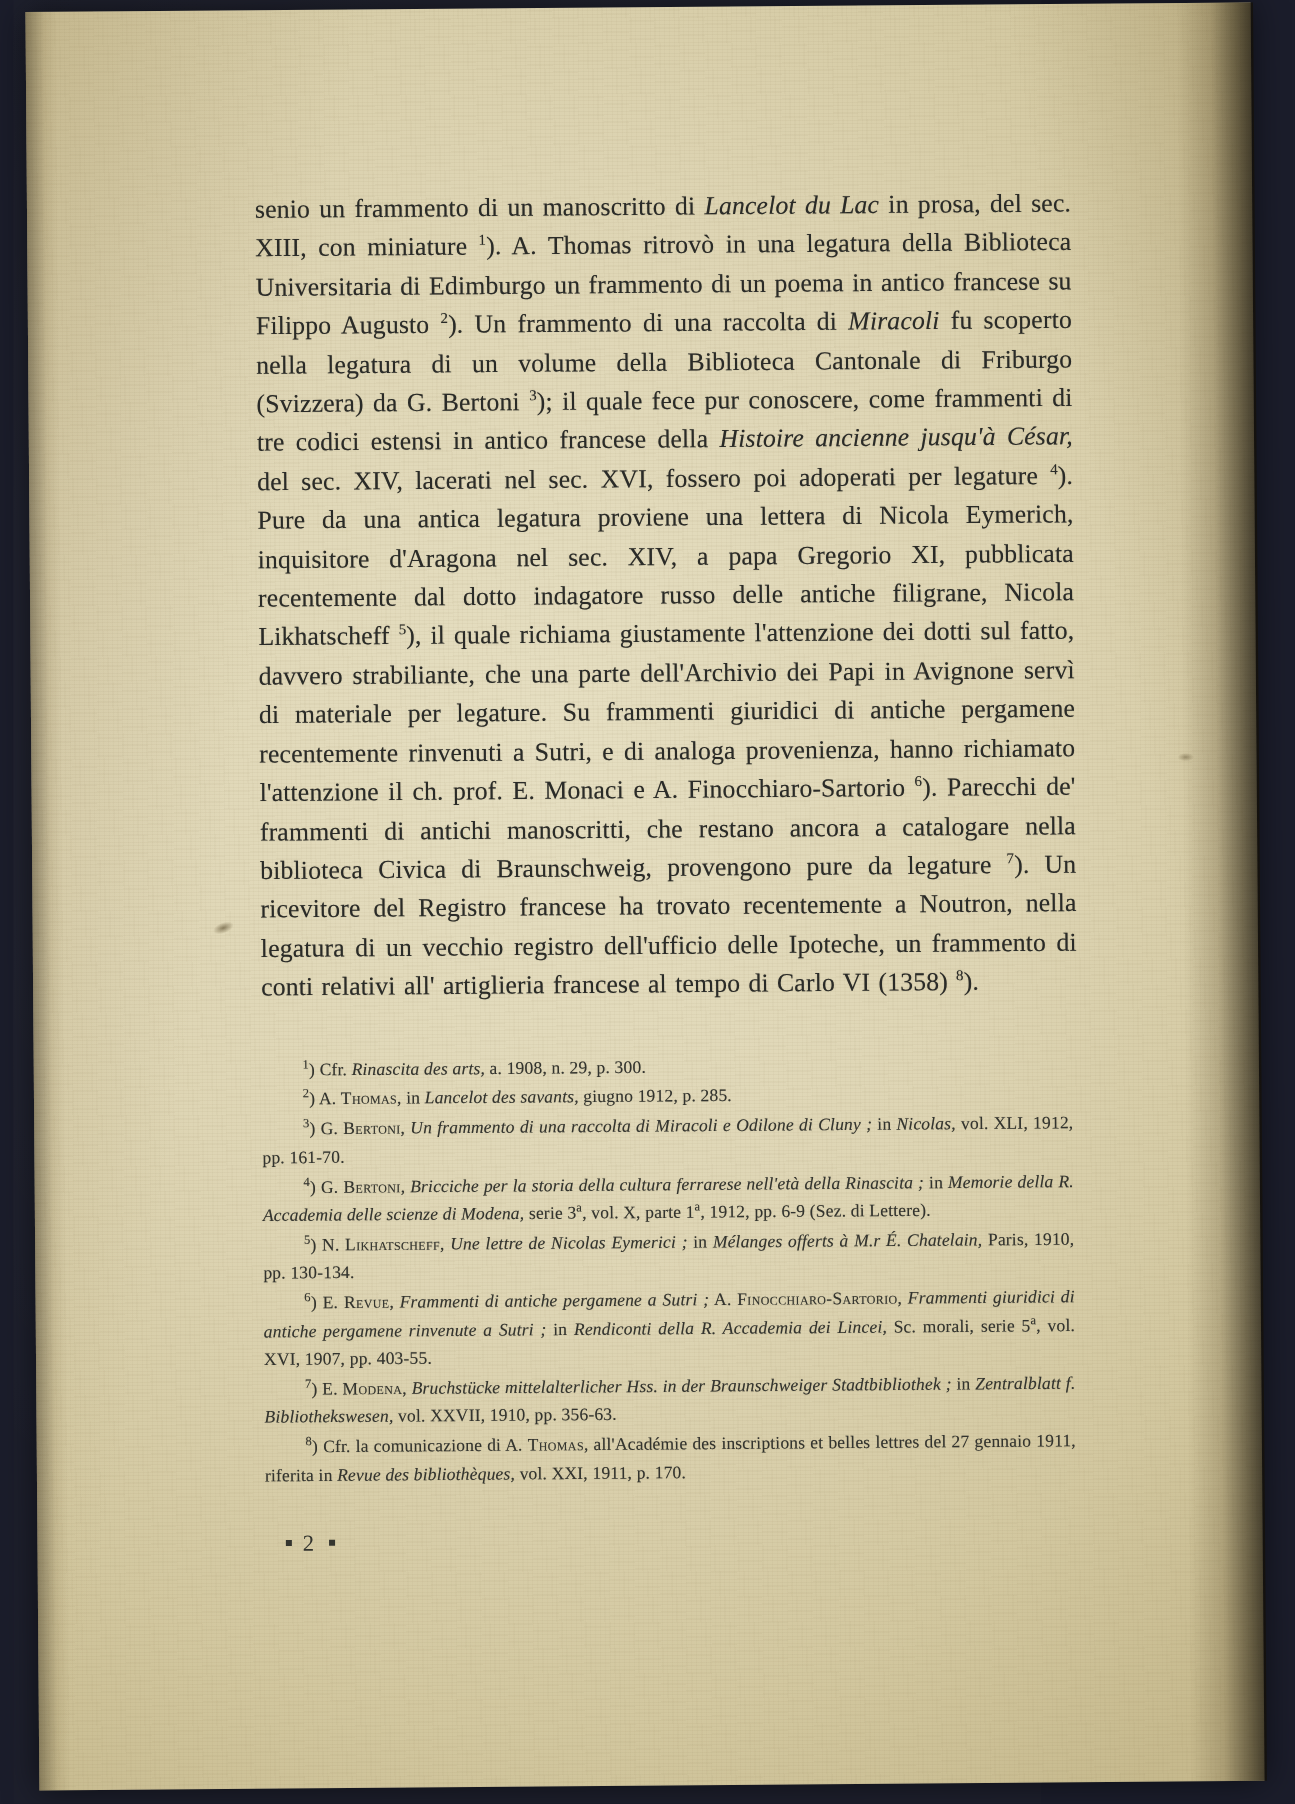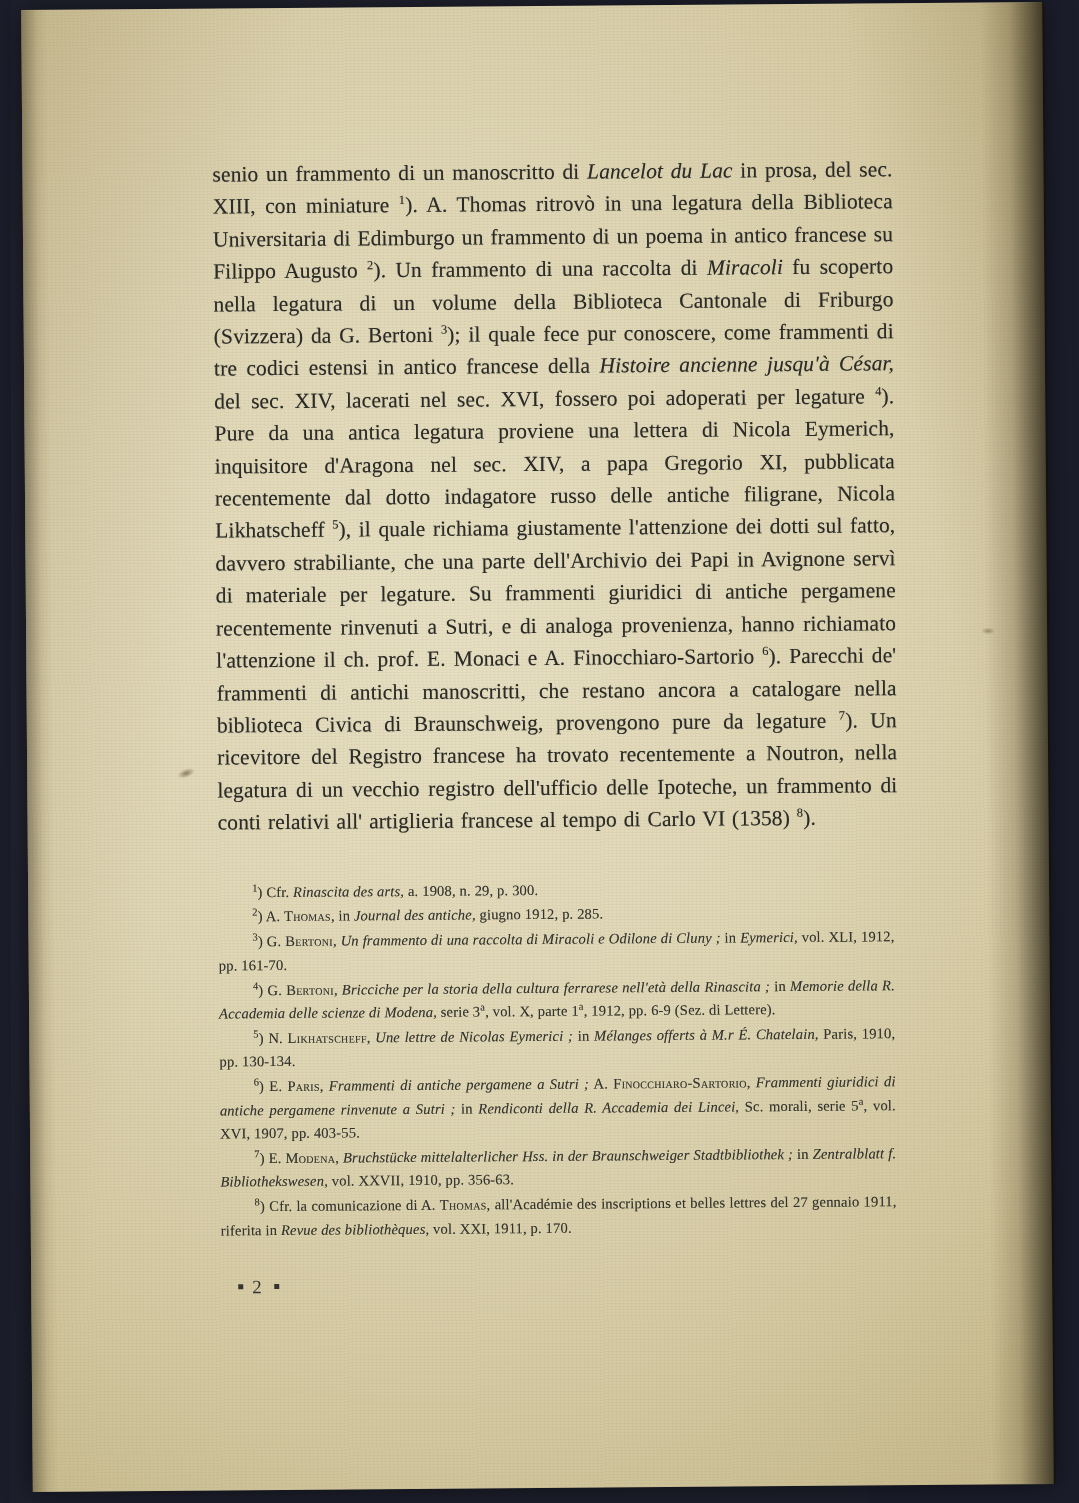--- a/index.html
+++ b/index.html
@@ -154,25 +154,25 @@
     <div id="gutter"></div>
     <div id="blotch1"></div>
     <div id="blotch2"></div>
 
     <div id="content">
 
       <div class="body-text">senio un frammento di un manoscritto di <i>Lancelot du Lac</i> in prosa, del sec. XIII, con miniature <sup>1</sup>). A. Thomas ritrovò in una legatura della Biblioteca Universitaria di Edimburgo un frammento di un poema in antico francese su Filippo Augusto <sup>2</sup>). Un frammento di una raccolta di <i>Miracoli</i> fu scoperto nella legatura di un volume della Biblioteca Cantonale di Friburgo (Svizzera) da G. Bertoni <sup>3</sup>); il quale fece pur conoscere, come frammenti di tre codici estensi in antico francese della <i>Histoire ancienne jusqu'à César,</i> del sec. XIV, lacerati nel sec. XVI, fossero poi adoperati per legature <sup>4</sup>). Pure da una antica legatura proviene una lettera di Nicola Eymerich, inquisitore d'Aragona nel sec. XIV, a papa Gregorio XI, pubblicata recentemente dal dotto indagatore russo delle antiche filigrane, Nicola Likhatscheff <sup>5</sup>), il quale richiama giustamente l'attenzione dei dotti sul fatto, davvero strabiliante, che una parte dell'Archivio dei Papi in Avignone servì di materiale per legature. Su frammenti giuridici di antiche pergamene recentemente rinvenuti a Sutri, e di analoga provenienza, hanno richiamato l'attenzione il ch. prof. E. Monaci e A. Finocchiaro-Sartorio <sup>6</sup>). Parecchi de' frammenti di antichi manoscritti, che restano ancora a catalogare nella biblioteca Civica di Braunschweig, provengono pure da legature <sup>7</sup>). Un ricevitore del Registro francese ha trovato recentemente a Noutron, nella legatura di un vecchio registro dell'ufficio delle Ipoteche, un frammento di conti relativi all' artiglieria francese al tempo di Carlo VI (1358) <sup>8</sup>).</div>
 
       <div id="notes">
         <p class="note"><sup>1</sup>) Cfr. <i>Rinascita des arts,</i> a. 1908, n. 29, p. 300.</p>
-        <p class="note"><sup>2</sup>) A. <span class="sc">Thomas</span>, in <i>Journal des antiche,</i> giugno 1912, p. 285.</p>
-        <p class="note"><sup>3</sup>) G. <span class="sc">Bertoni</span>, <i>Un frammento di una raccolta di Miracoli e Odilone di Cluny ;</i> in <i>Eymerici,</i> vol. XLI, 1912, pp. 161-70.</p>
+        <p class="note"><sup>2</sup>) A. <span class="sc">Thomas</span>, in <i>Lancelot des savants,</i> giugno 1912, p. 285.</p>
+        <p class="note"><sup>3</sup>) G. <span class="sc">Bertoni</span>, <i>Un frammento di una raccolta di Miracoli e Odilone di Cluny ;</i> in <i>Nicolas,</i> vol. XLI, 1912, pp. 161-70.</p>
         <p class="note"><sup>4</sup>) G. <span class="sc">Bertoni</span>, <i>Bricciche per la storia della cultura ferrarese nell'età della Rinascita ;</i> in <i>Memorie della R. Accademia delle scienze di Modena,</i> serie 3<span class="sup-in">a</span>, vol. X, parte 1<span class="sup-in">a</span>, 1912, pp. 6-9 (Sez. di Lettere).</p>
         <p class="note"><sup>5</sup>) N. <span class="sc">Likhatscheff</span>, <i>Une lettre de Nicolas Eymerici ;</i> in <i>Mélanges offerts à M.r É. Chatelain,</i> Paris, 1910, pp. 130-134.</p>
-        <p class="note"><sup>6</sup>) E. <span class="sc">Paris</span>, <i>Frammenti di antiche pergamene a Sutri ;</i> A. <span class="sc">Finocchiaro-Sartorio</span>, <i>Frammenti giuridici di antiche pergamene rinvenute a Sutri ;</i> in <i>Rendiconti della R. Accademia dei Lincei,</i> Sc. morali, serie 5<span class="sup-in">a</span>, vol. XVI, 1907, pp. 403-55.</p>
+        <p class="note"><sup>6</sup>) E. <span class="sc">Revue</span>, <i>Frammenti di antiche pergamene a Sutri ;</i> A. <span class="sc">Finocchiaro-Sartorio</span>, <i>Frammenti giuridici di antiche pergamene rinvenute a Sutri ;</i> in <i>Rendiconti della R. Accademia dei Lincei,</i> Sc. morali, serie 5<span class="sup-in">a</span>, vol. XVI, 1907, pp. 403-55.</p>
         <p class="note"><sup>7</sup>) E. <span class="sc">Modena</span>, <i>Bruchstücke mittelalterlicher Hss. in der Braunschweiger Stadtbibliothek ;</i> in <i>Zentralblatt f. Bibliothekswesen,</i> vol. XXVII, 1910, pp. 356-63.</p>
         <p class="note"><sup>8</sup>) Cfr. la comunicazione di A. <span class="sc">Thomas</span>, all'Académie des inscriptions et belles lettres del 27 gennaio 1911, riferita in <i>Revue des bibliothèques,</i> vol. XXI, 1911, p. 170.</p>
       </div>
 
       <div id="folio">
         <span class="sq"></span><span>2</span><span class="sq"></span>
       </div>
 
     </div>
   </div>

